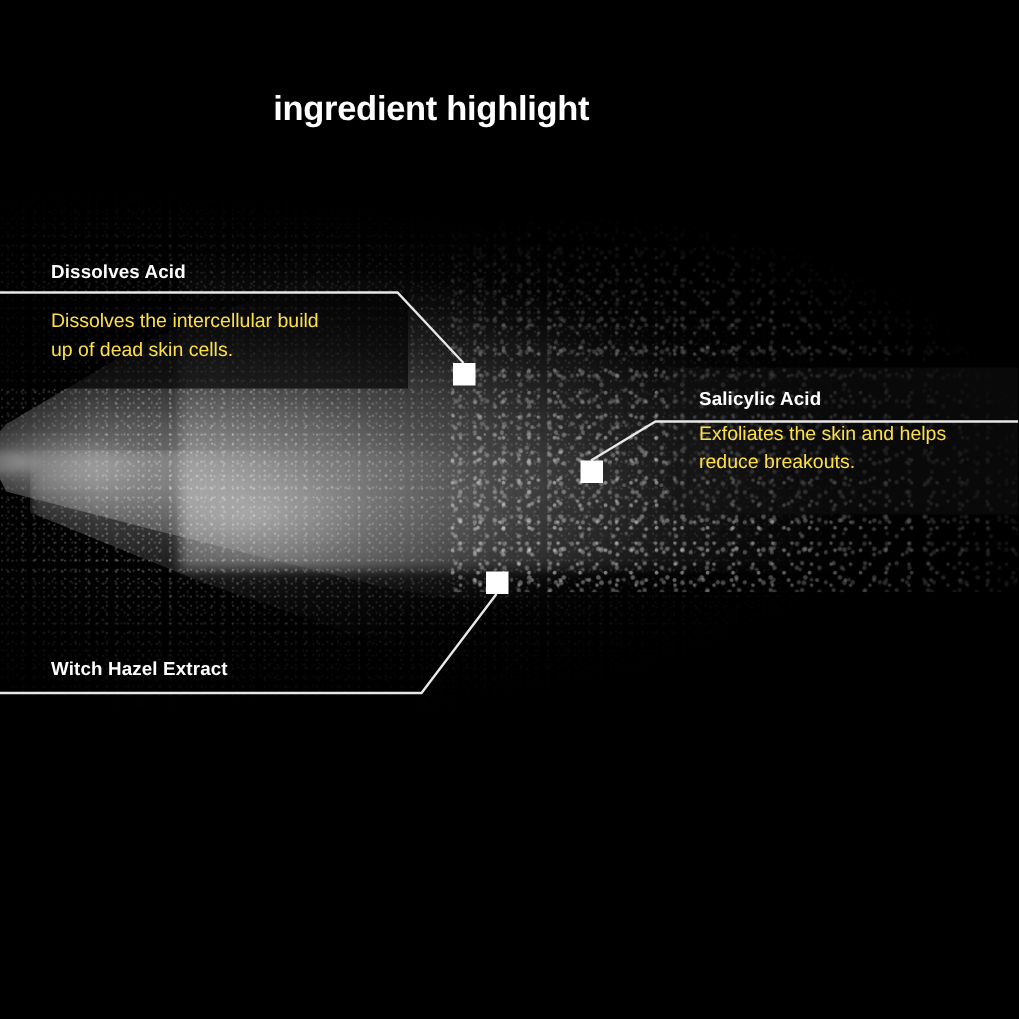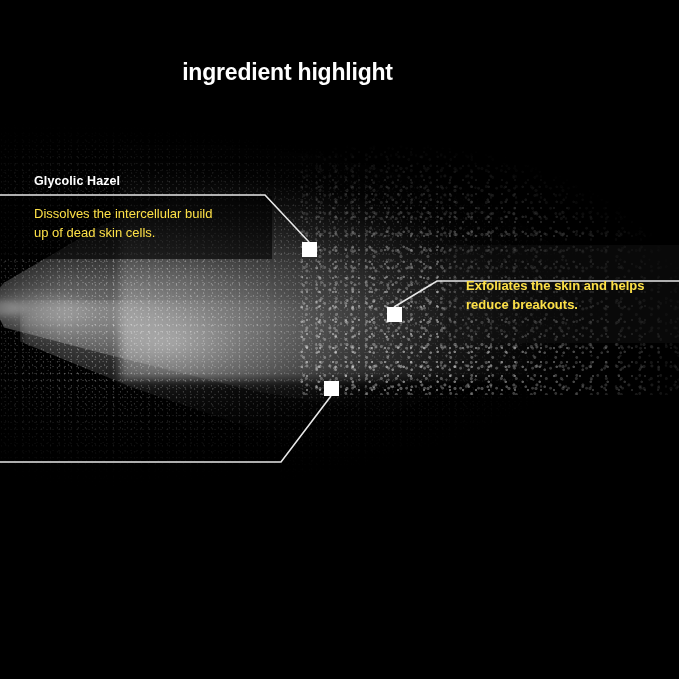--- a/index.html
+++ b/index.html
@@ -211,21 +211,21 @@
     font-size: 13px;
     font-weight: normal;
     color: #fde047;
     line-height: 19px;
     white-space: pre-line;
   }
 
   #callout-glycolic       { left: 34px;  top: 174px; }
   #callout-glycolic .callout-body   { margin-top: 16px; }
   #callout-salicylic      { left: 466px; top: 259px; }
-  #callout-salicylic .callout-body  { margin-top: 17px; font-weight: bold; }
+  #callout-salicylic .callout-body  { margin-top: 6px; }
   #callout-witchhazel     { left: 34px;  top: 439px; }
   #callout-witchhazel .callout-body { margin-top: 17px; }
 
   
   #page-title {
     position: absolute;
     left: 0;
     top: 59px;
     width: 575px;
     text-align: center;
@@ -285,26 +285,28 @@
     <path class="leader-path" d="M 0 195 L 265 195 L 309 242"></path>
     <path class="leader-path" d="M 394 307 L 437 281 L 679 281"></path>
     <path class="leader-path" d="M 331 396 L 281 462 L 0 462"></path>
   </svg>
 
   <div class="marker" id="marker-glycolic"></div>
   <div class="marker" id="marker-salicylic"></div>
   <div class="marker" id="marker-witchhazel"></div>
 
   <div class="callout" id="callout-glycolic">
-    <div class="callout-title">Glycolic Hazel</div>
+    <div class="callout-title">Dissolves Acid</div>
     <div class="callout-body">Dissolves the intercellular build
 up of dead skin cells.</div>
   </div>
 
   <div class="callout" id="callout-salicylic">
+    <div class="callout-title">Salicylic Acid</div>
     <div class="callout-body">Exfoliates the skin and helps
 reduce breakouts.</div>
   </div>
 
   <div class="callout" id="callout-witchhazel">
+    <div class="callout-title">Witch Hazel Extract</div>
   </div>
 
 </div>
 
 </body></html>

